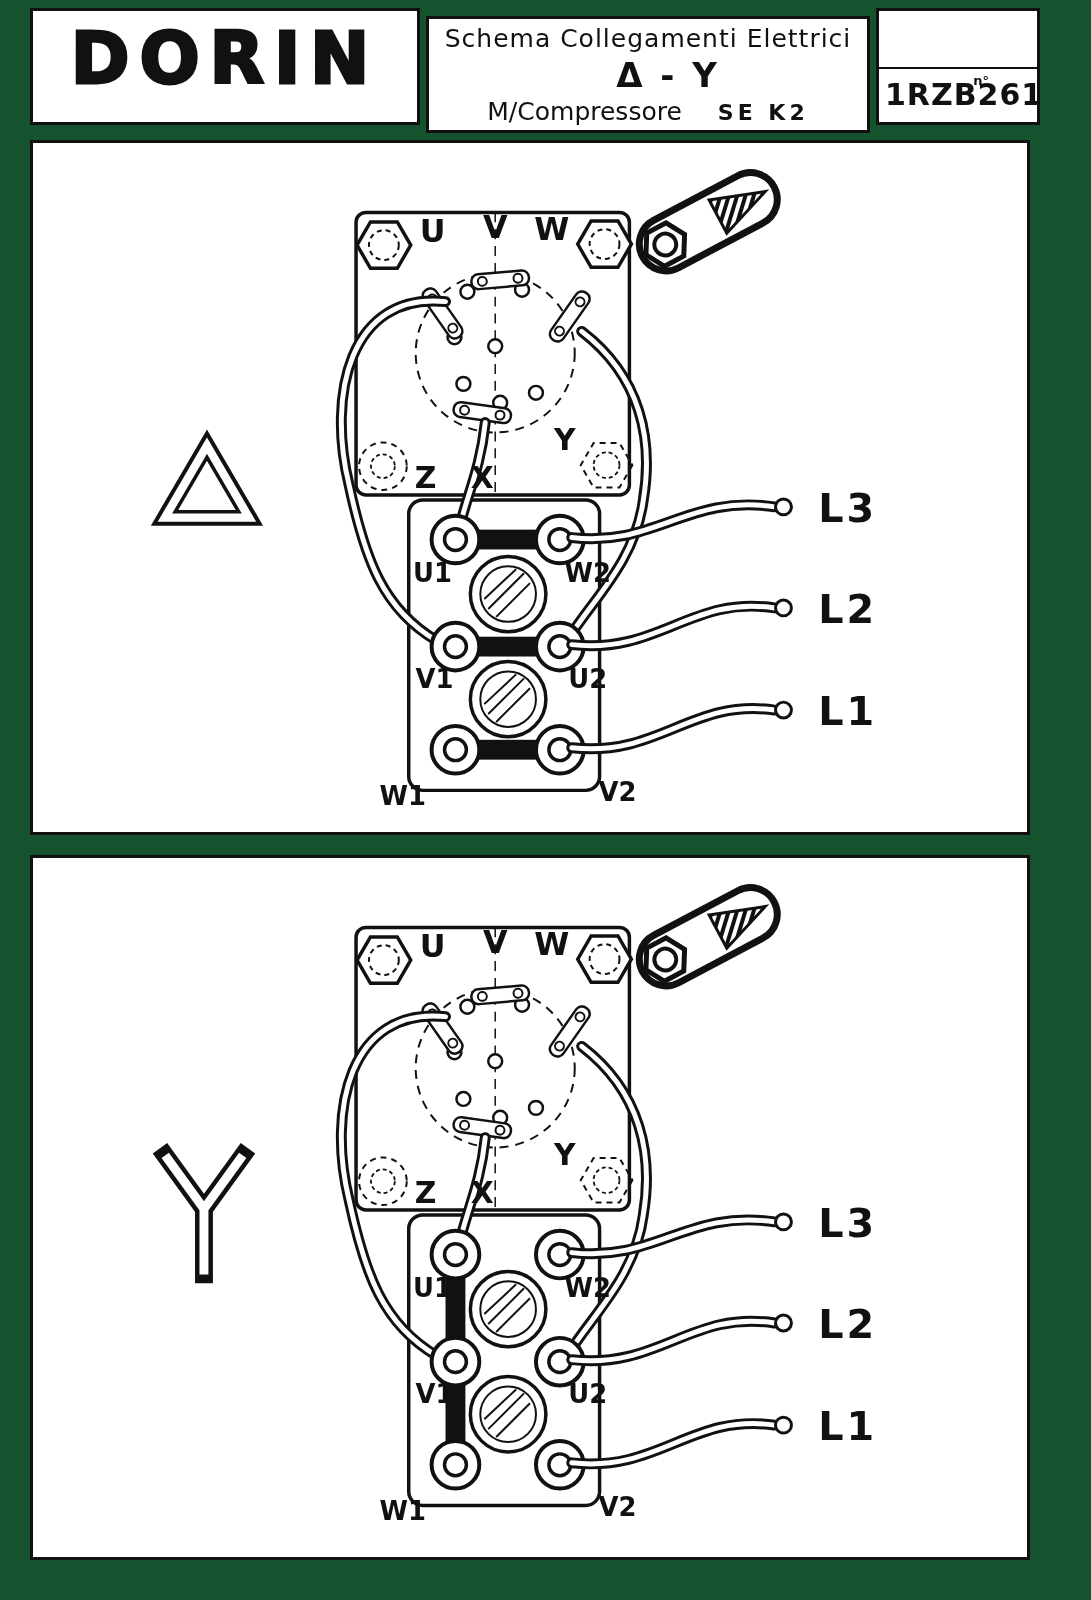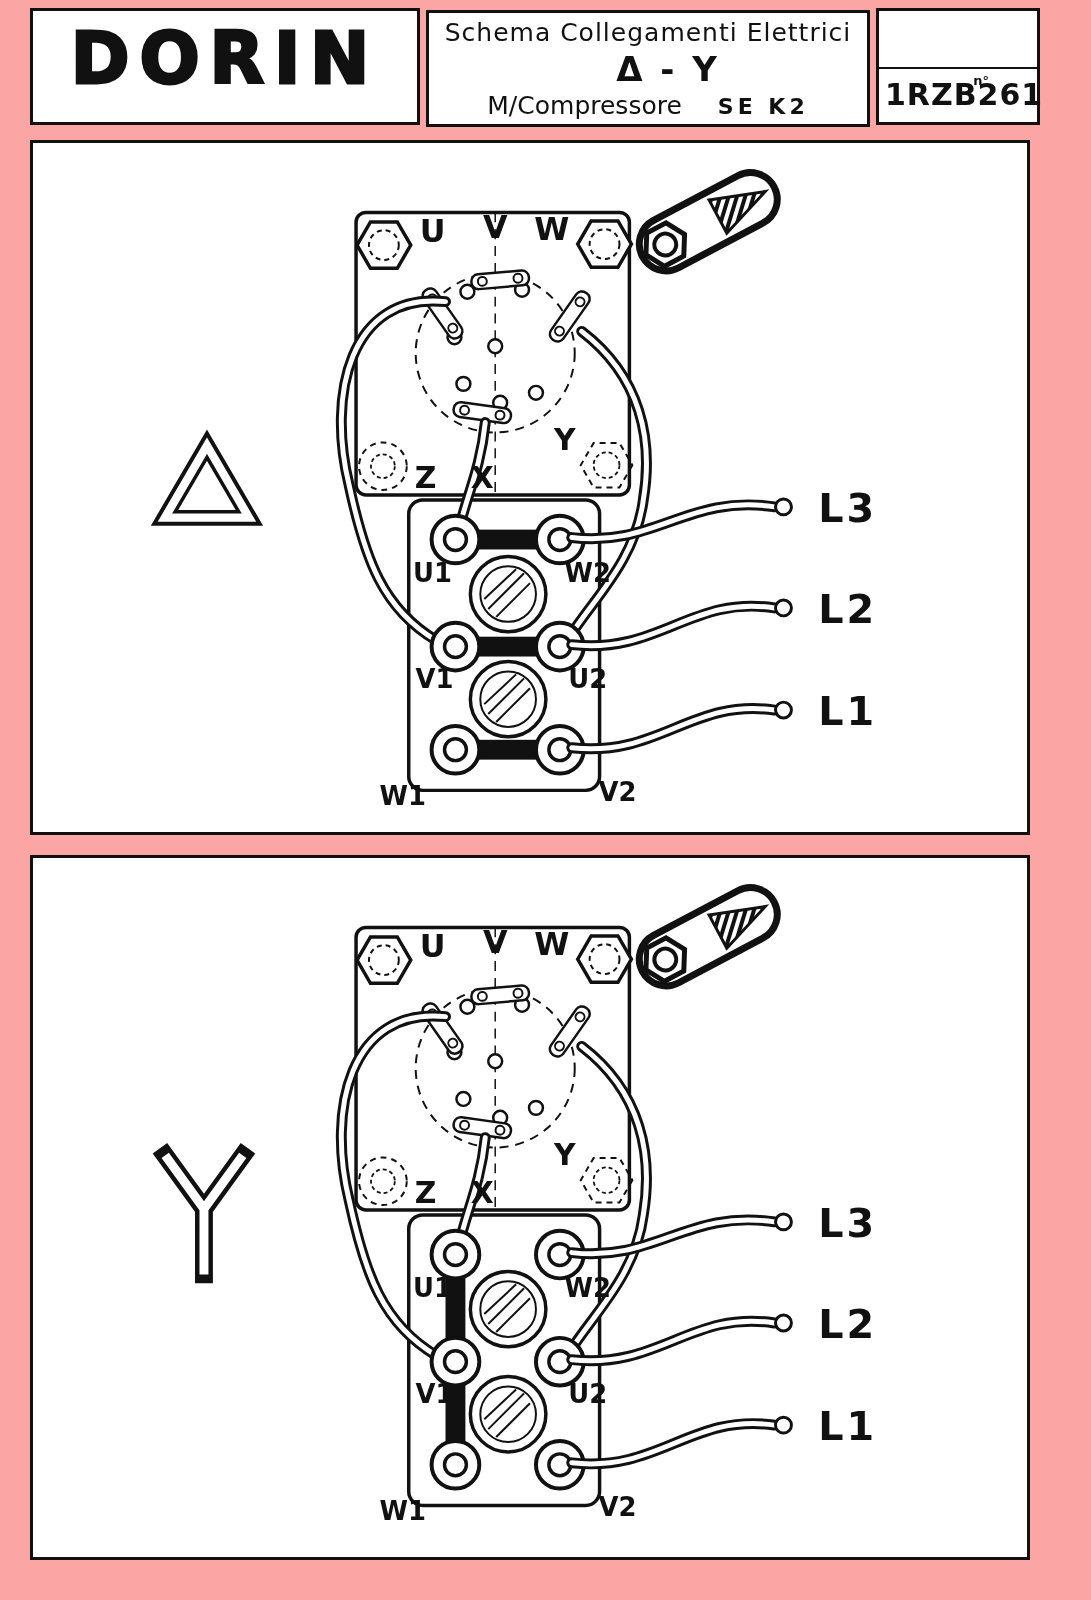--- a/index.html
+++ b/index.html
@@ -1,21 +1,21 @@
 <!DOCTYPE html>
 <html><head>
 <meta charset="utf-8">
 <style>
   * { margin:0; padding:0; box-sizing:border-box; }
   html,body { background:#e8e8e8; }
   body { font-family:"DejaVu Sans","Liberation Sans",sans-serif; }
-  .page { position:relative; width:1091px; height:1600px; background:#fca5a5; color:#111; margin:0 auto; overflow:hidden; }
+  .page { position:relative; width:1091px; height:1600px; background:#14532d; color:#111; margin:0 auto; overflow:hidden; }
   .box { position:absolute; border:3px solid #111; background:#fff; }
   .logo-box { left:30px; top:8px; width:390px; height:117px; }
-  .title-box { left:426px; top:10px; width:444px; height:117px; display:flex; flex-direction:column; align-items:center; justify-content:center; gap:2px; }
+  .title-box { left:426px; top:16px; width:444px; height:117px; display:flex; flex-direction:column; align-items:center; justify-content:center; gap:2px; }
   .num-box { left:876px; top:8px; width:164px; height:117px; }
   .num-top { position:absolute; top:0; left:0; right:0; height:58px; border-bottom:2px solid #111; }
   .num-label { position:absolute; top:62px; right:48px; font-size:13px; font-weight:bold; }
   .num-value { position:absolute; bottom:10px; left:6px; font-size:30px; font-weight:bold; letter-spacing:1px; font-family:"DejaVu Sans",sans-serif; }
   .t1 { font-size:25px; letter-spacing:1px; }
   .t2 { font-size:34px; font-weight:bold; letter-spacing:3px;margin-left:40px; }
   .t3 { font-size:25px; display:flex; align-items:baseline; gap:36px; }
   .t3 .model { font-size:22px; font-weight:bold; letter-spacing:4px; }
   .panel { position:absolute; left:30px; width:1000px; border:3px solid #111; background:#fff; }
   .panel-delta { top:140px; height:695px; }

